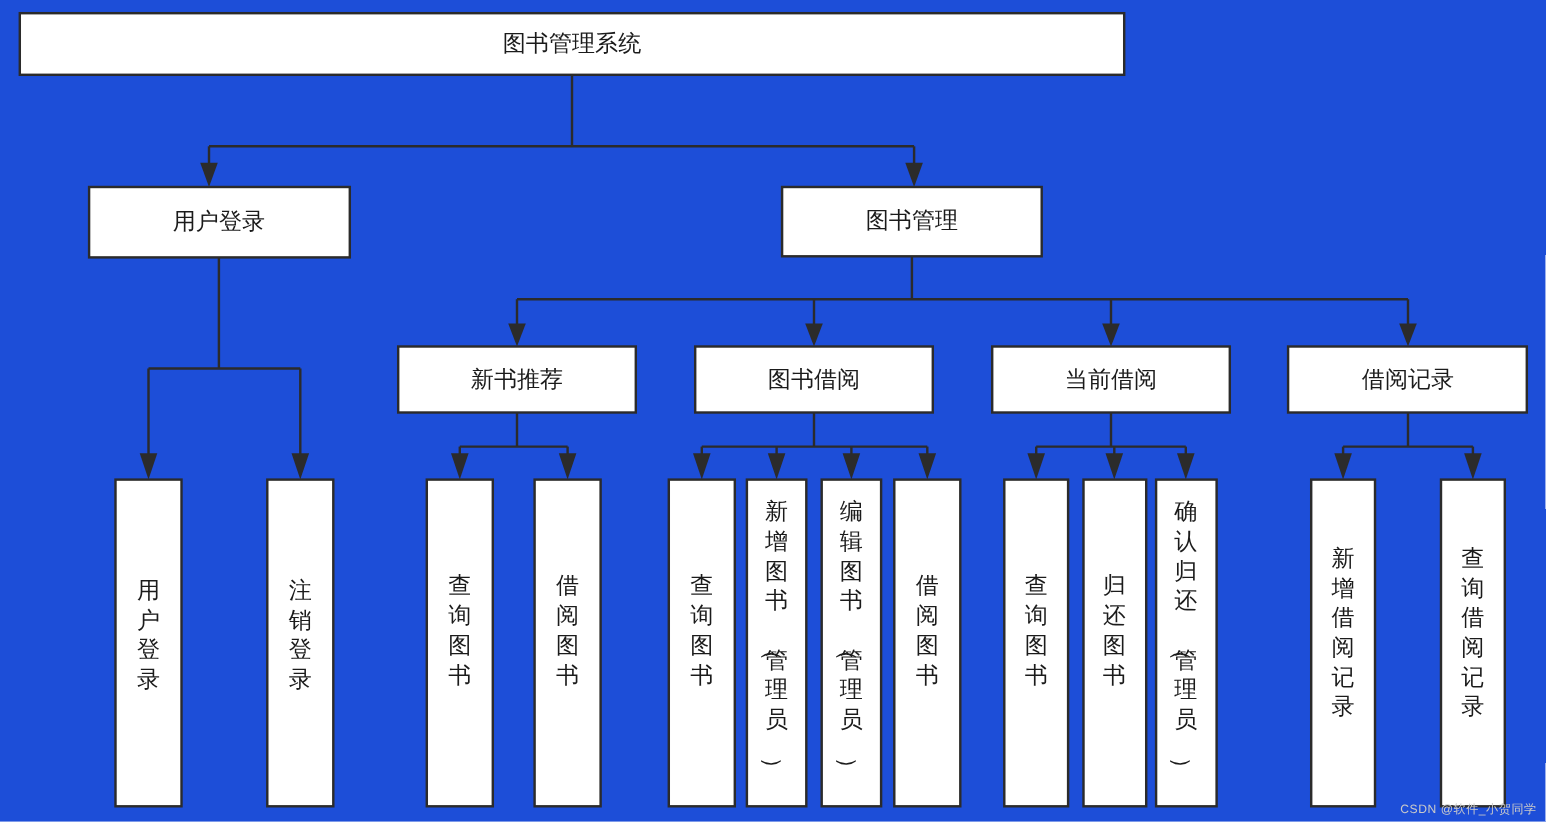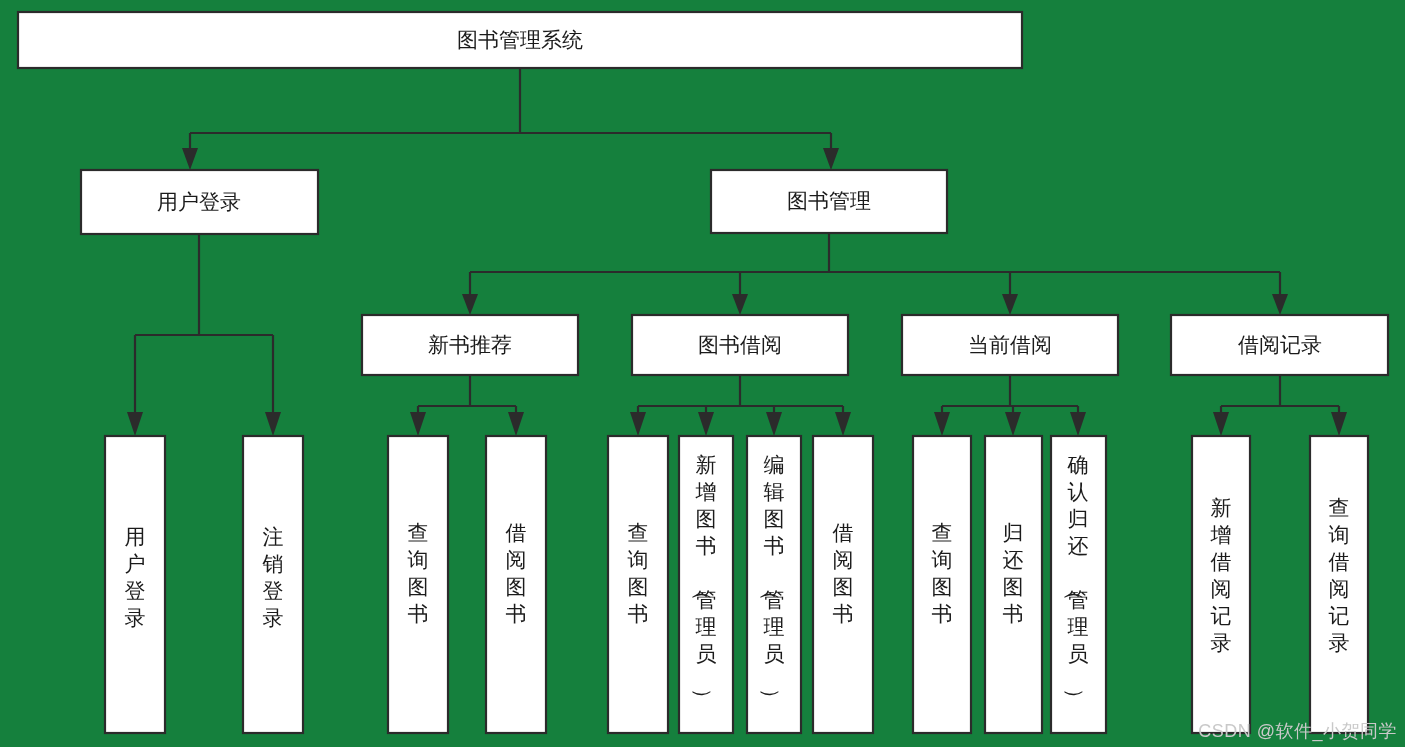--- a/index.html
+++ b/index.html
@@ -8,21 +8,21 @@
     padding: 0;
     background: #ffffff;
   }
   body {
     font-family: "Liberation Sans", "DejaVu Sans", sans-serif;
   }
   #diagram-root {
     position: relative;
     width: 1405px;
     height: 747px;
-    background: #15803d;
+    background: #1d4ed8;
     overflow: hidden;
   }
   svg#flow-svg {
     position: absolute;
     left: 0;
     top: 0;
     width: 1405px;
     height: 747px;
     display: block;
   }
@@ -52,21 +52,21 @@
     fill: #1b1b1b;
     font-family: "Liberation Sans", "DejaVu Sans", sans-serif;
     font-size: 21px;
     text-anchor: middle;
   }
   .watermark {
     position: absolute;
     right: 8px;
     bottom: 4px;
     color: #c9c9c9;
-    font-size: 18px;
+    font-size: 11px;
     font-family: "Liberation Sans", "DejaVu Sans", sans-serif;
     letter-spacing: 0.5px;
     white-space: nowrap;
     pointer-events: none;
   }
 </style>
 </head>
 <body>
 
 <div id="diagram-root">

